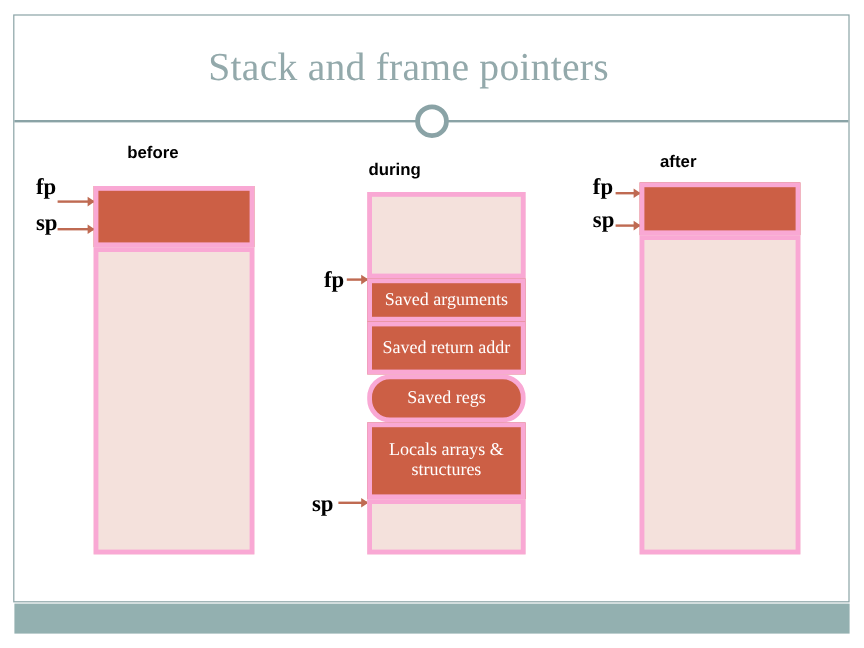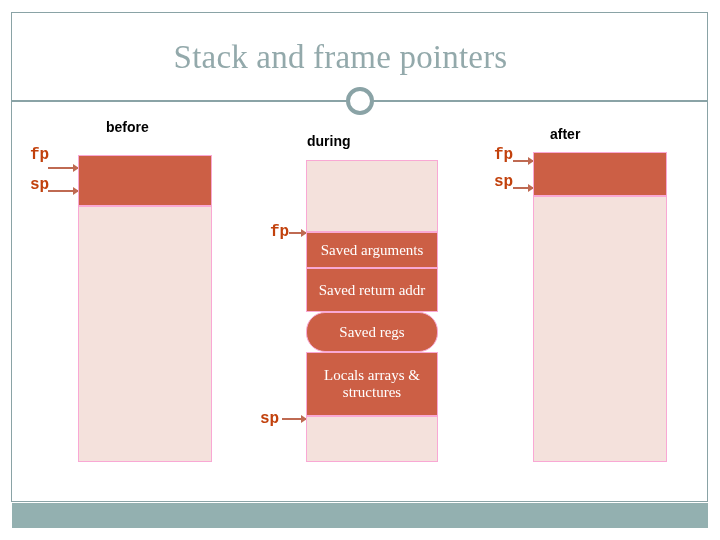--- a/index.html
+++ b/index.html
@@ -85,41 +85,41 @@
     font-family: "Liberation Sans", sans-serif;
     font-size: 14px;
     font-weight: bold;
     color: #000000;
     white-space: nowrap;
   }
 
   .blk {
     position: absolute;
     box-sizing: border-box;
-    border: 1px solid #f9a8d4;
+    border: 4px solid #f9a8d4;
     font-family: "Liberation Serif", serif;
     font-size: 15px;
     line-height: 17px;
     color: #ffffff;
     display: flex;
     align-items: center;
     justify-content: center;
     text-align: center;
     padding: 12px 4px;
   }
   .blk.filled  { background: #cc5f45; }
   .blk.empty   { background: #f4e1dc; color: transparent; }
 
   
   .ptr-label {
     position: absolute;
-    font-family: Liberation Mono, monospace;
-    font-size: 16px;
+    font-family: Liberation Serif, serif;
+    font-size: 19px;
     font-weight: bold;
-    color: #c2410c;
+    color: #000000;
     white-space: nowrap;
   }
   .ptr-arrow {
     position: absolute;
     height: 2px;
     background: #bf6a52;
   }
   .ptr-arrow::after {
     content: "";
     position: absolute;

